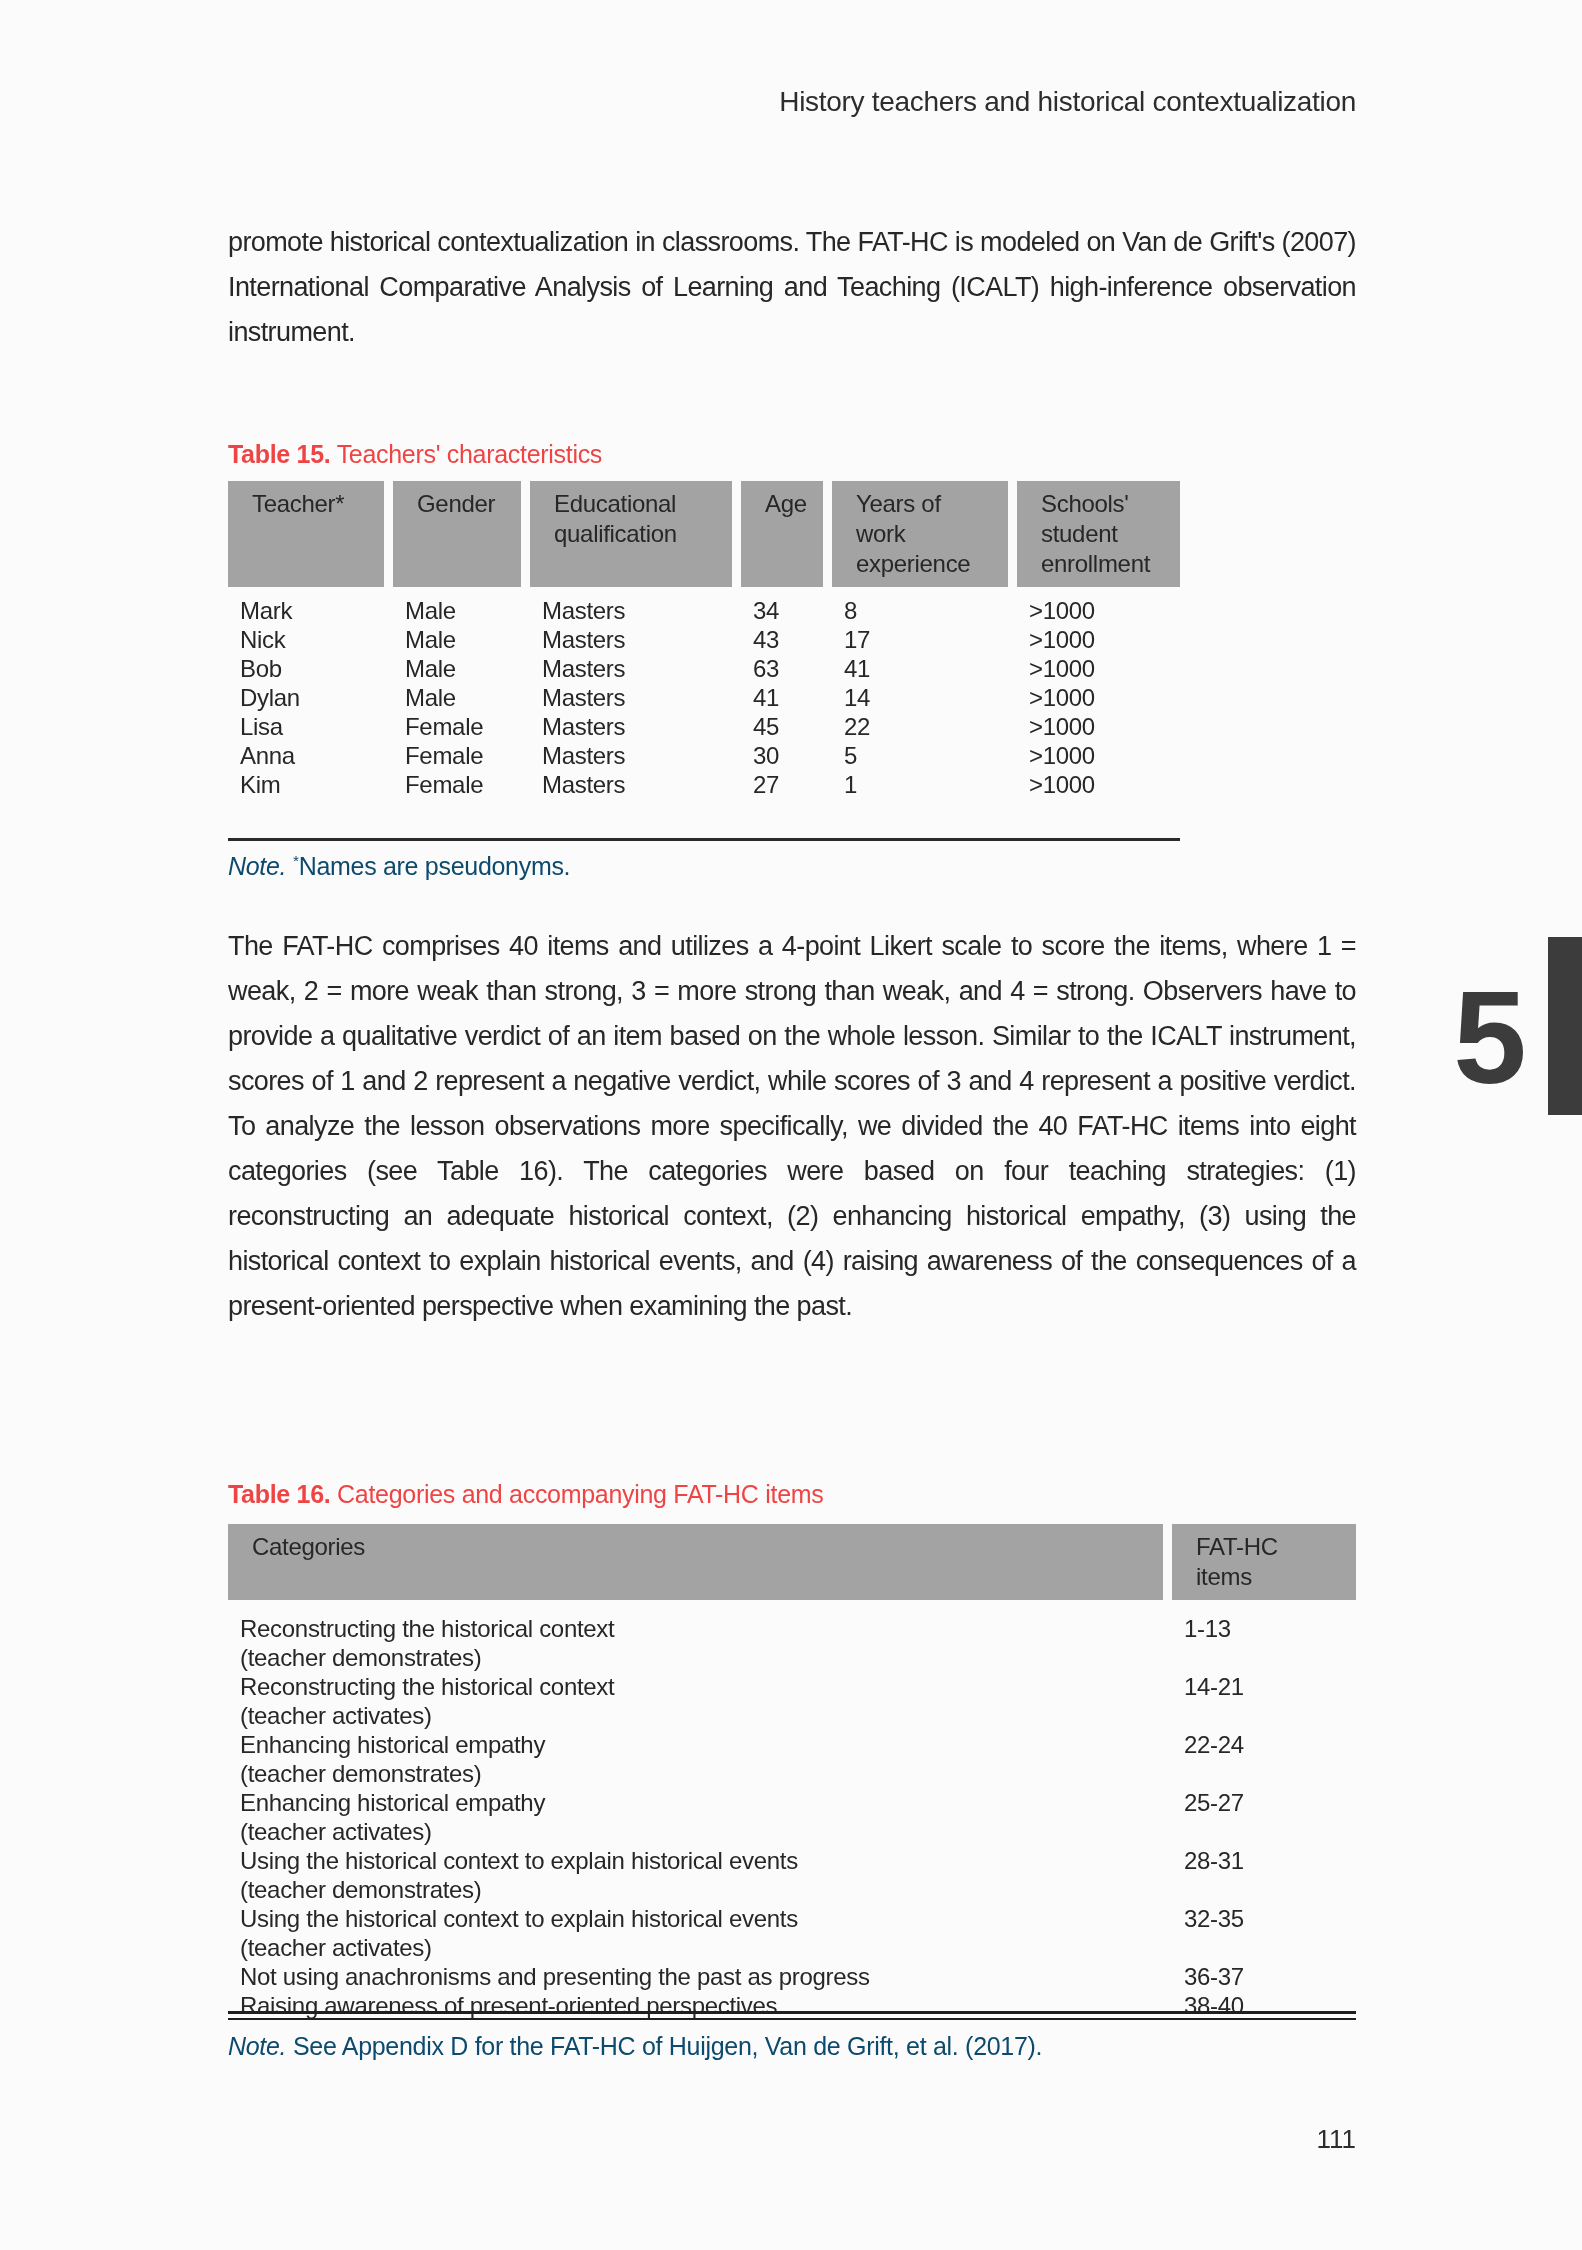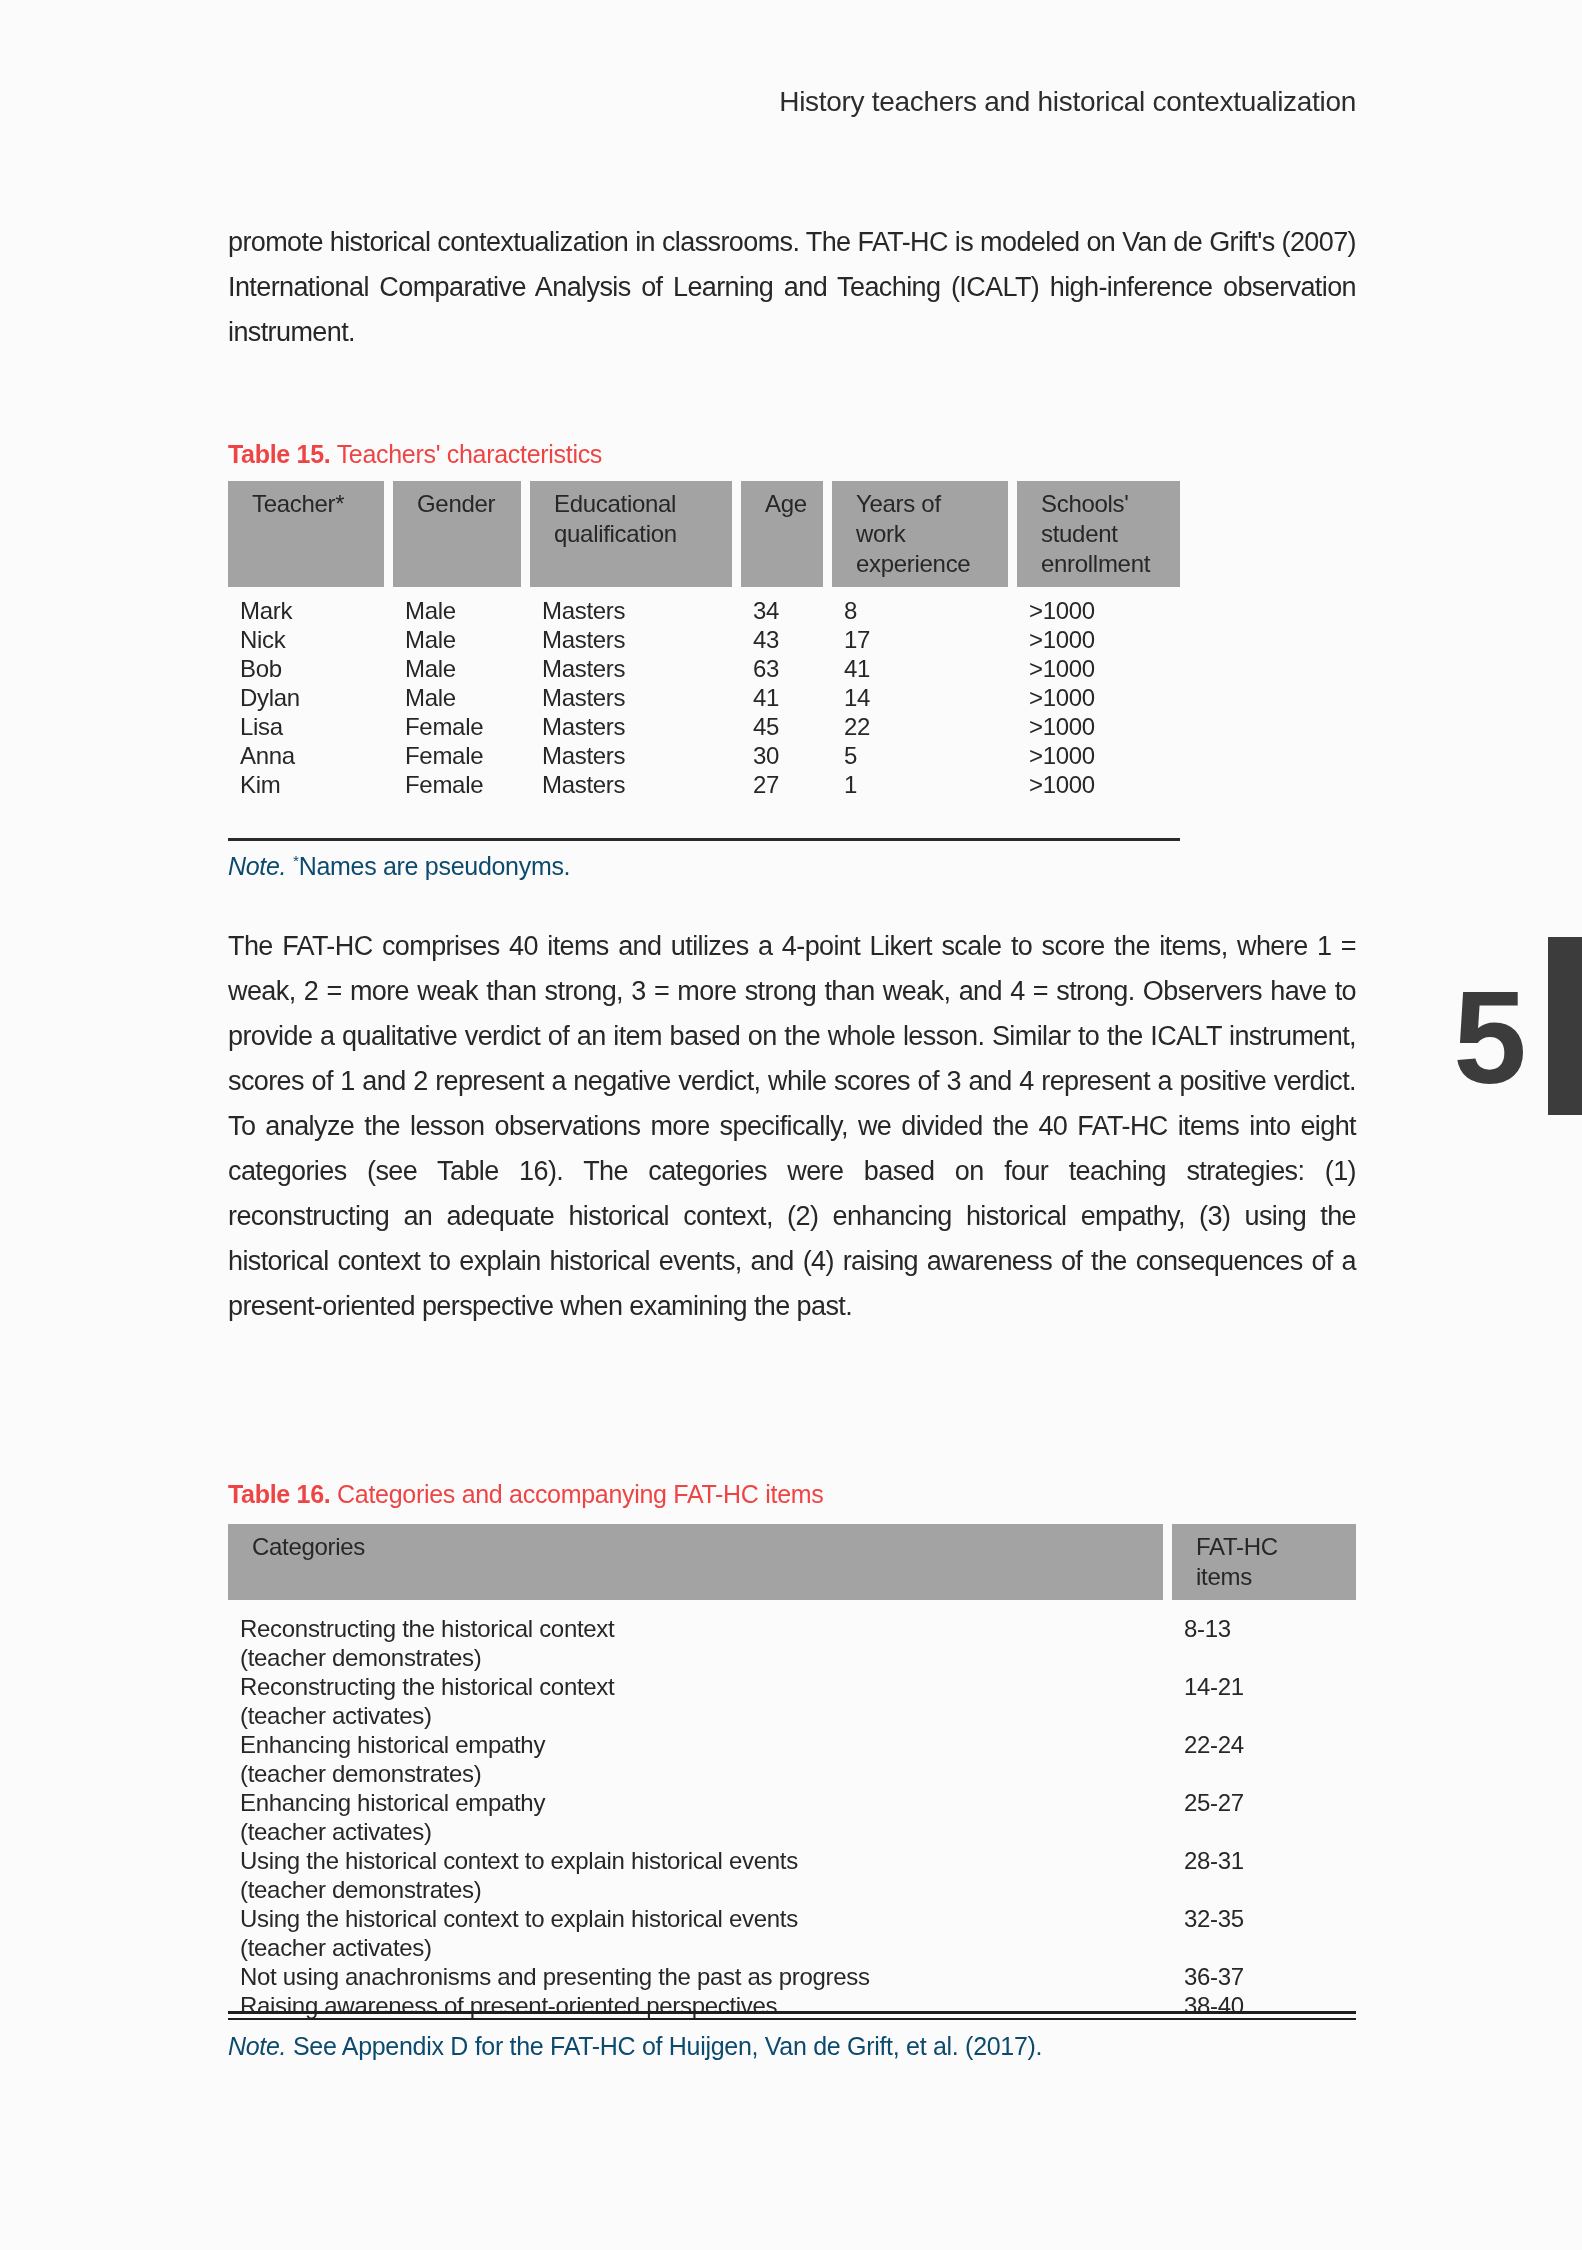--- a/index.html
+++ b/index.html
@@ -245,21 +245,21 @@
         <th>Categories</th>
         <th>FAT-HC items</th>
       </tr>
     </thead>
     <tbody>
       <tr>
         <td>
           <div class="cat-main">Reconstructing the historical context</div>
           <div class="cat-sub">(teacher demonstrates)</div>
         </td>
-        <td>8-13</td>
+        <td>1-13</td>
       </tr>
       <tr>
         <td>
           <div class="cat-main">Reconstructing the historical context</div>
           <div class="cat-sub">(teacher activates)</div>
         </td>
         <td>14-21</td>
       </tr>
       <tr>
         <td>
@@ -303,14 +303,15 @@
       </tr>
     </tbody>
   </table>
 
   <div class="rule16"></div>
 
   <div class="note n16">
     <span class="note-label">Note.</span><span> See Appendix D for the FAT-HC of Huijgen, Van de Grift, et al. (2017).</span>
   </div>
 
+  <div class="page-num">111</div>
 
 </div>
 
 </body></html>

